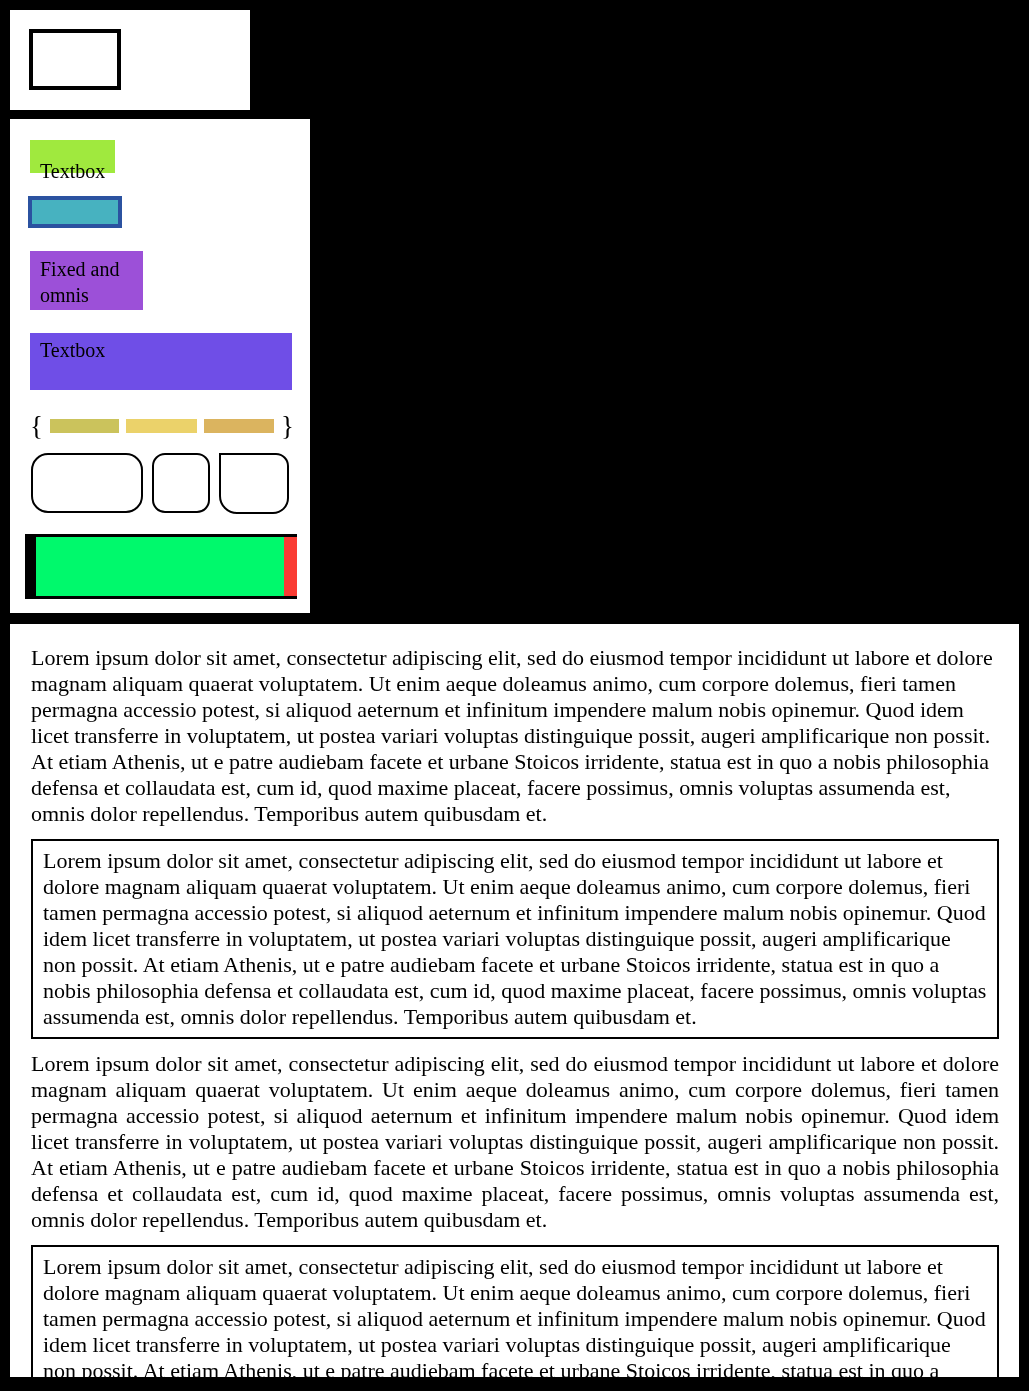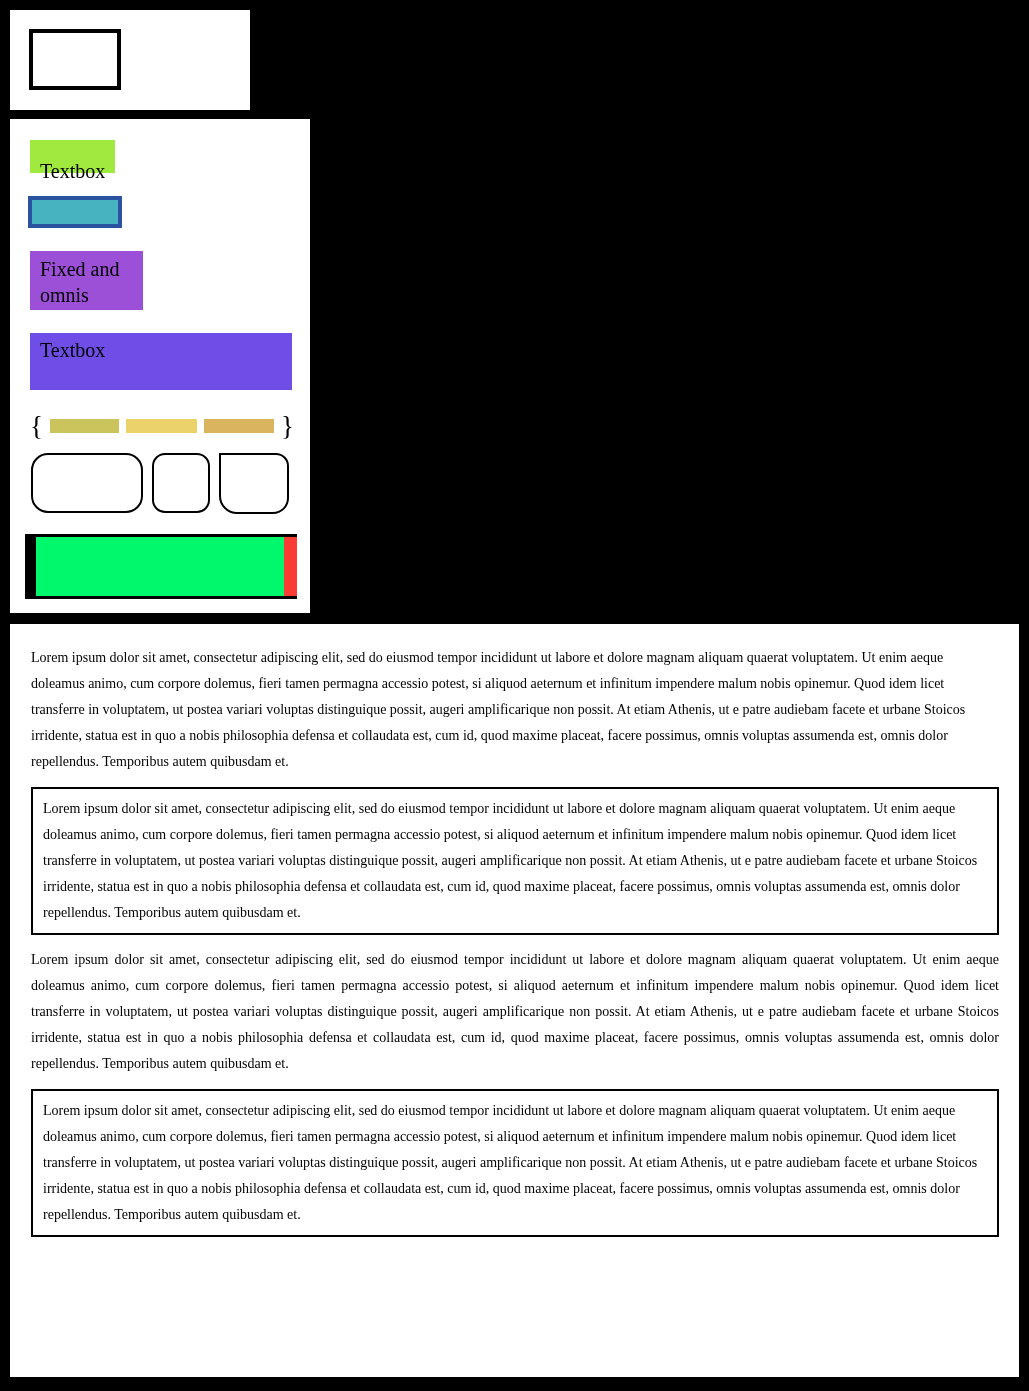--- a/index.html
+++ b/index.html
@@ -89,21 +89,21 @@
   .progress-start    { width: 11px; background: #000000; }
   .progress-fill     { flex: 1; }
   .progress-overflow { width: 13px; }
 
   
   #document-panel {
     left: 10px; top: 624px;
     width: 1009px; height: 753px;
     box-sizing: border-box;
     padding: 21px 20px 0 21px;
-    font-size: 14px;
+    font-size: 22px;
     line-height: 26px;
   }
   #document-panel p { margin: 0 0 12px 0; }
   p.boxed {
     border: 2.5px solid #000000;
     padding: 7px 10px;
   }
   p.justified { text-align: justify; }
 </style>
 </head>

